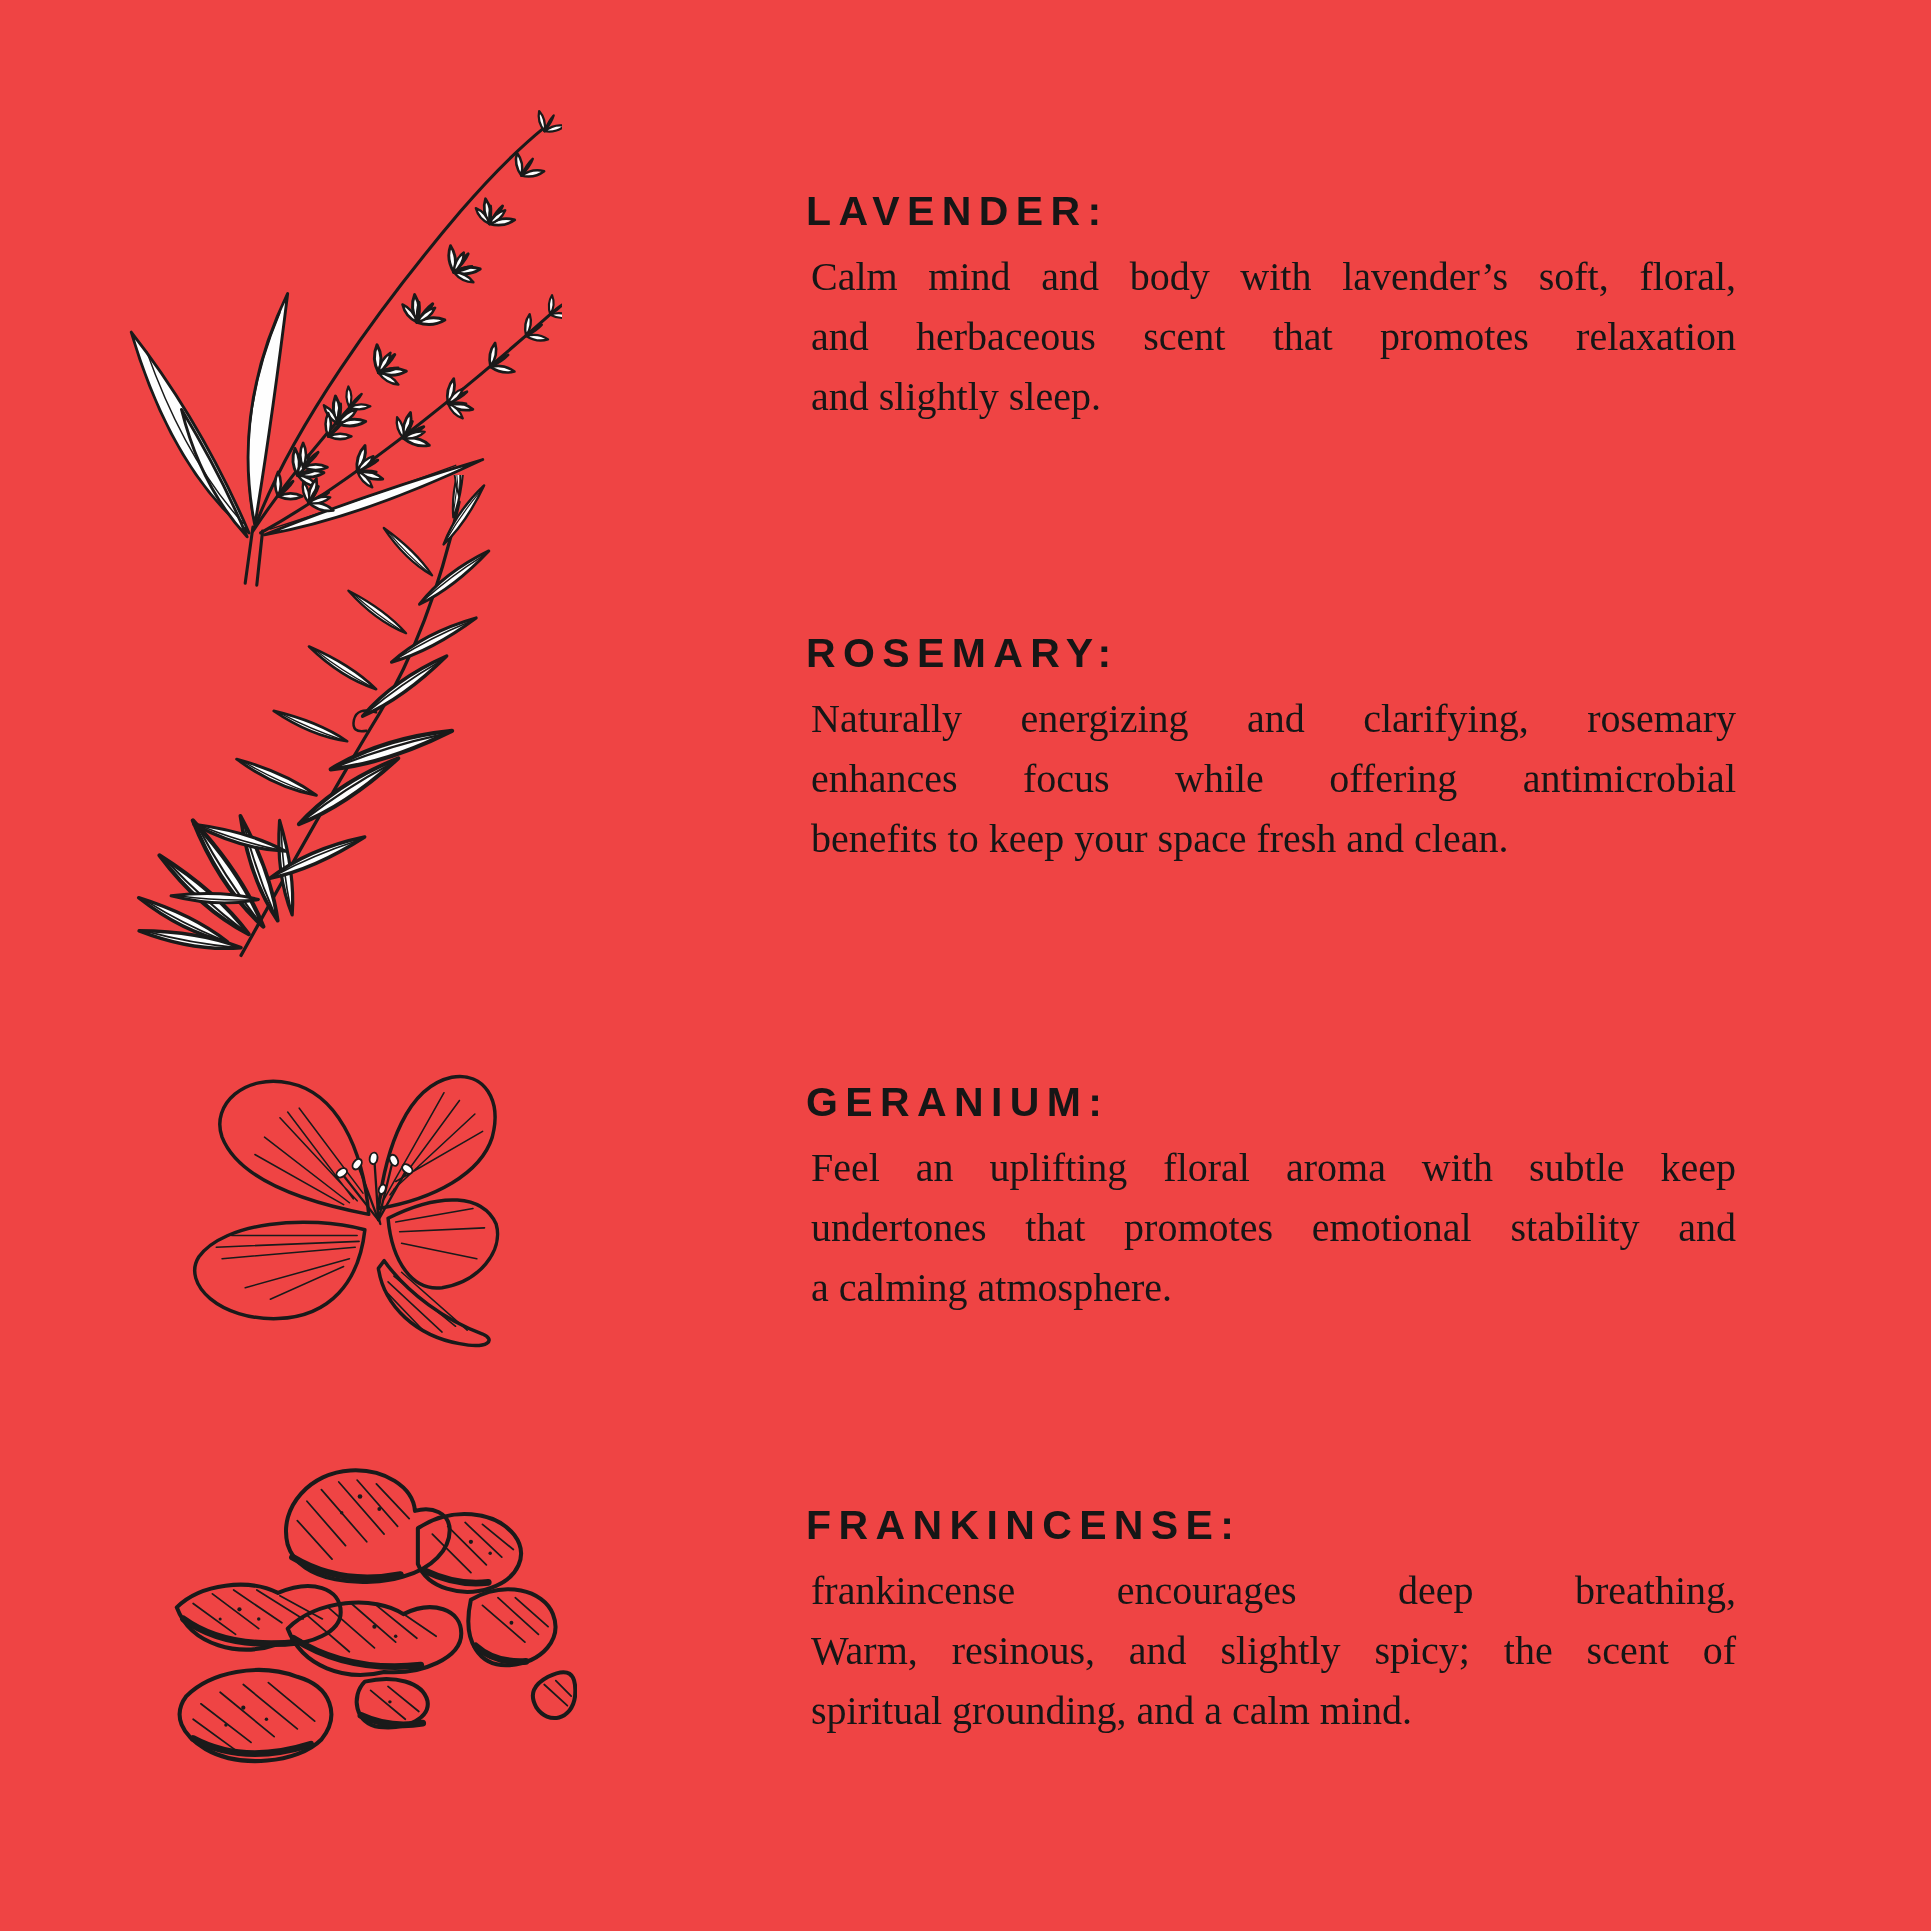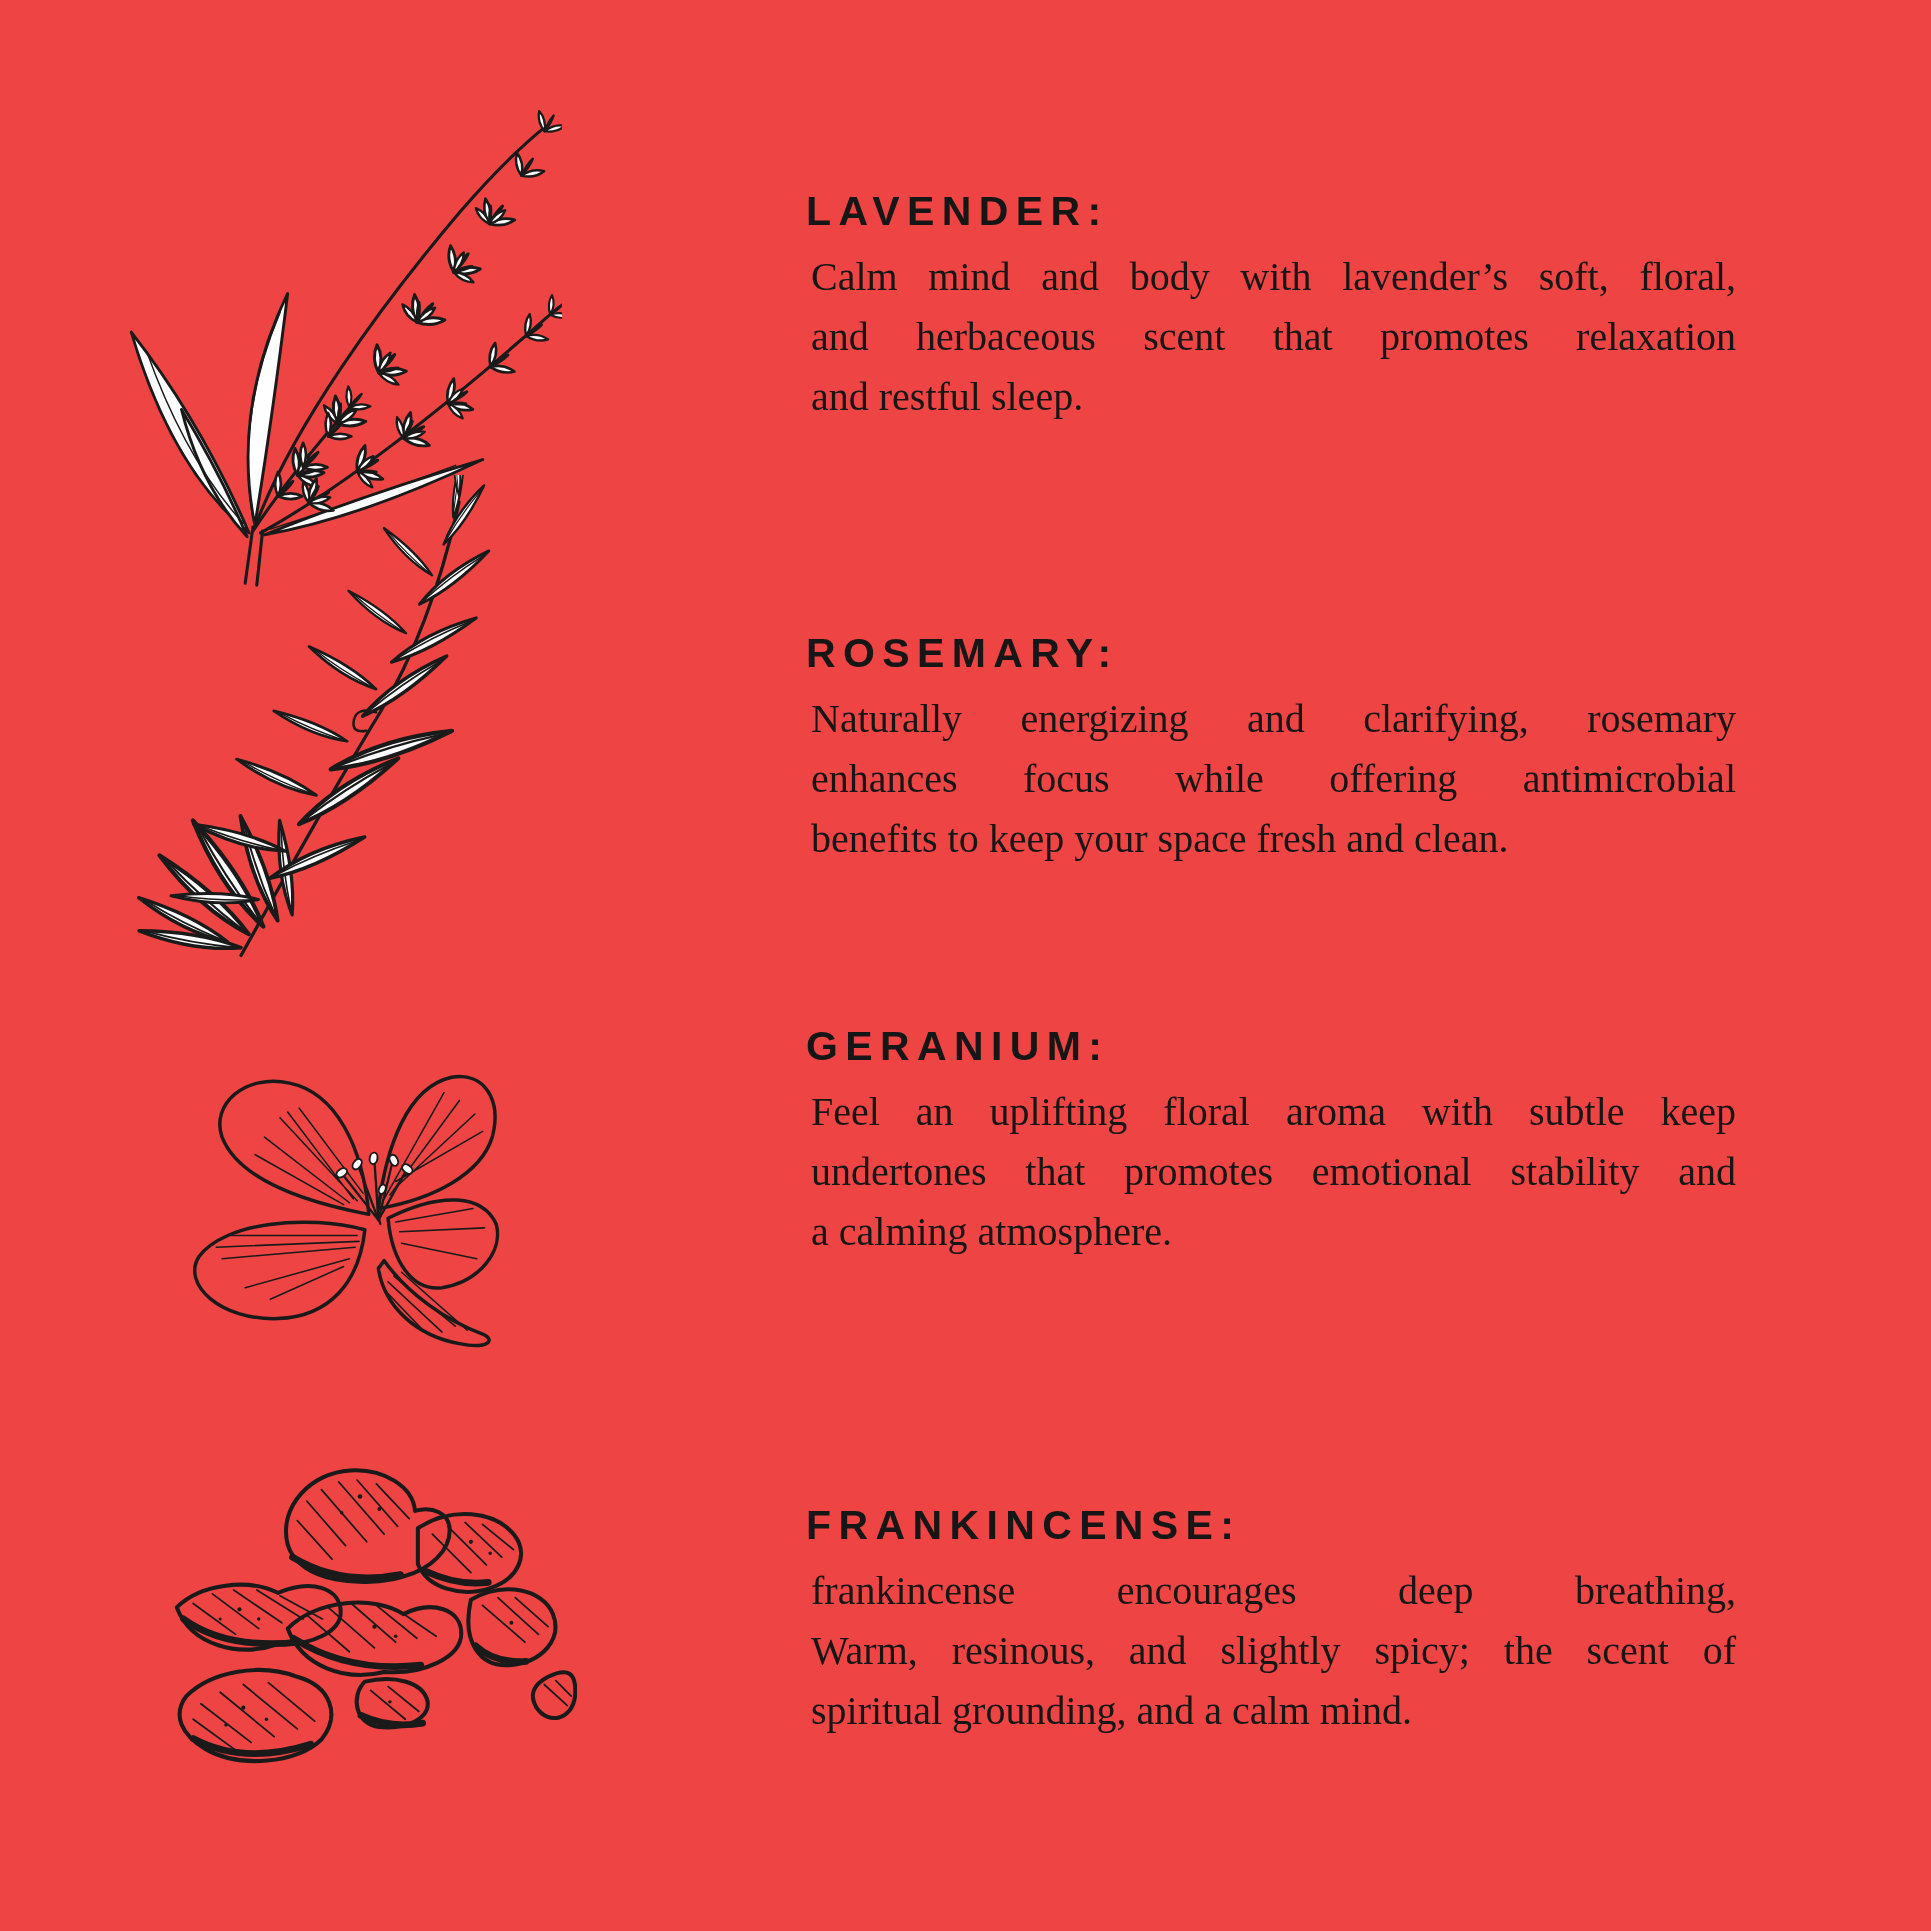--- a/index.html
+++ b/index.html
@@ -33,21 +33,21 @@
     text-align-last:justify;
     white-space:normal;
   }
   .jline.last{text-align-last:left;}
   
   .s1 .illo{left:108px;top:81px;width:454px;height:507px;}
   .s1 .textblock{top:189px;}
   .s2 .illo{left:133px;top:475px;width:410px;height:492px;}
   .s2 .textblock{top:631px;}
   .s3 .illo{left:164px;top:1058px;width:340px;height:304px;}
-  .s3 .textblock{top:1024px;}
+  .s3 .textblock{top:1080px;}
   .s4 .illo{left:143px;top:1453px;width:434px;height:328px;}
   .s4 .textblock{top:1503px;}
 </style>
 </head>
 <body>
 
 <div class="page">
 
   <section class="row s1">
     <div class="illo">
@@ -109,21 +109,21 @@
         <use href="#lfl" transform="translate(202 400) rotate(45) scale(1.05)"></use>
         <use href="#lfl" transform="translate(228 368) rotate(45) scale(1.0)"></use>
         <use href="#lfl" transform="translate(250 338) rotate(42) scale(0.9)"></use>
       </svg>
     </div>
     <div class="textblock">
       <h2 class="heading">LAVENDER:</h2>
       <div class="bodytext">
           <div class="jline">Calm mind and body with lavender’s soft, floral,</div>
           <div class="jline">and herbaceous scent that promotes relaxation</div>
-          <div class="jline last">and restful sleep.</div>
+          <div class="jline last">and slightly sleep.</div>
         </div>
     </div>
   </section>
 
   <section class="row s2">
     <div class="illo">
       <svg viewBox="0 0 425 510" xmlns="http://www.w3.org/2000/svg">
         <defs>
           <g id="rl" class="ink" stroke-width="2.8">
             <path d="M0 0 Q36 -13 82 -8 Q36 4 0 0 Z" fill="#fefefe"></path>

